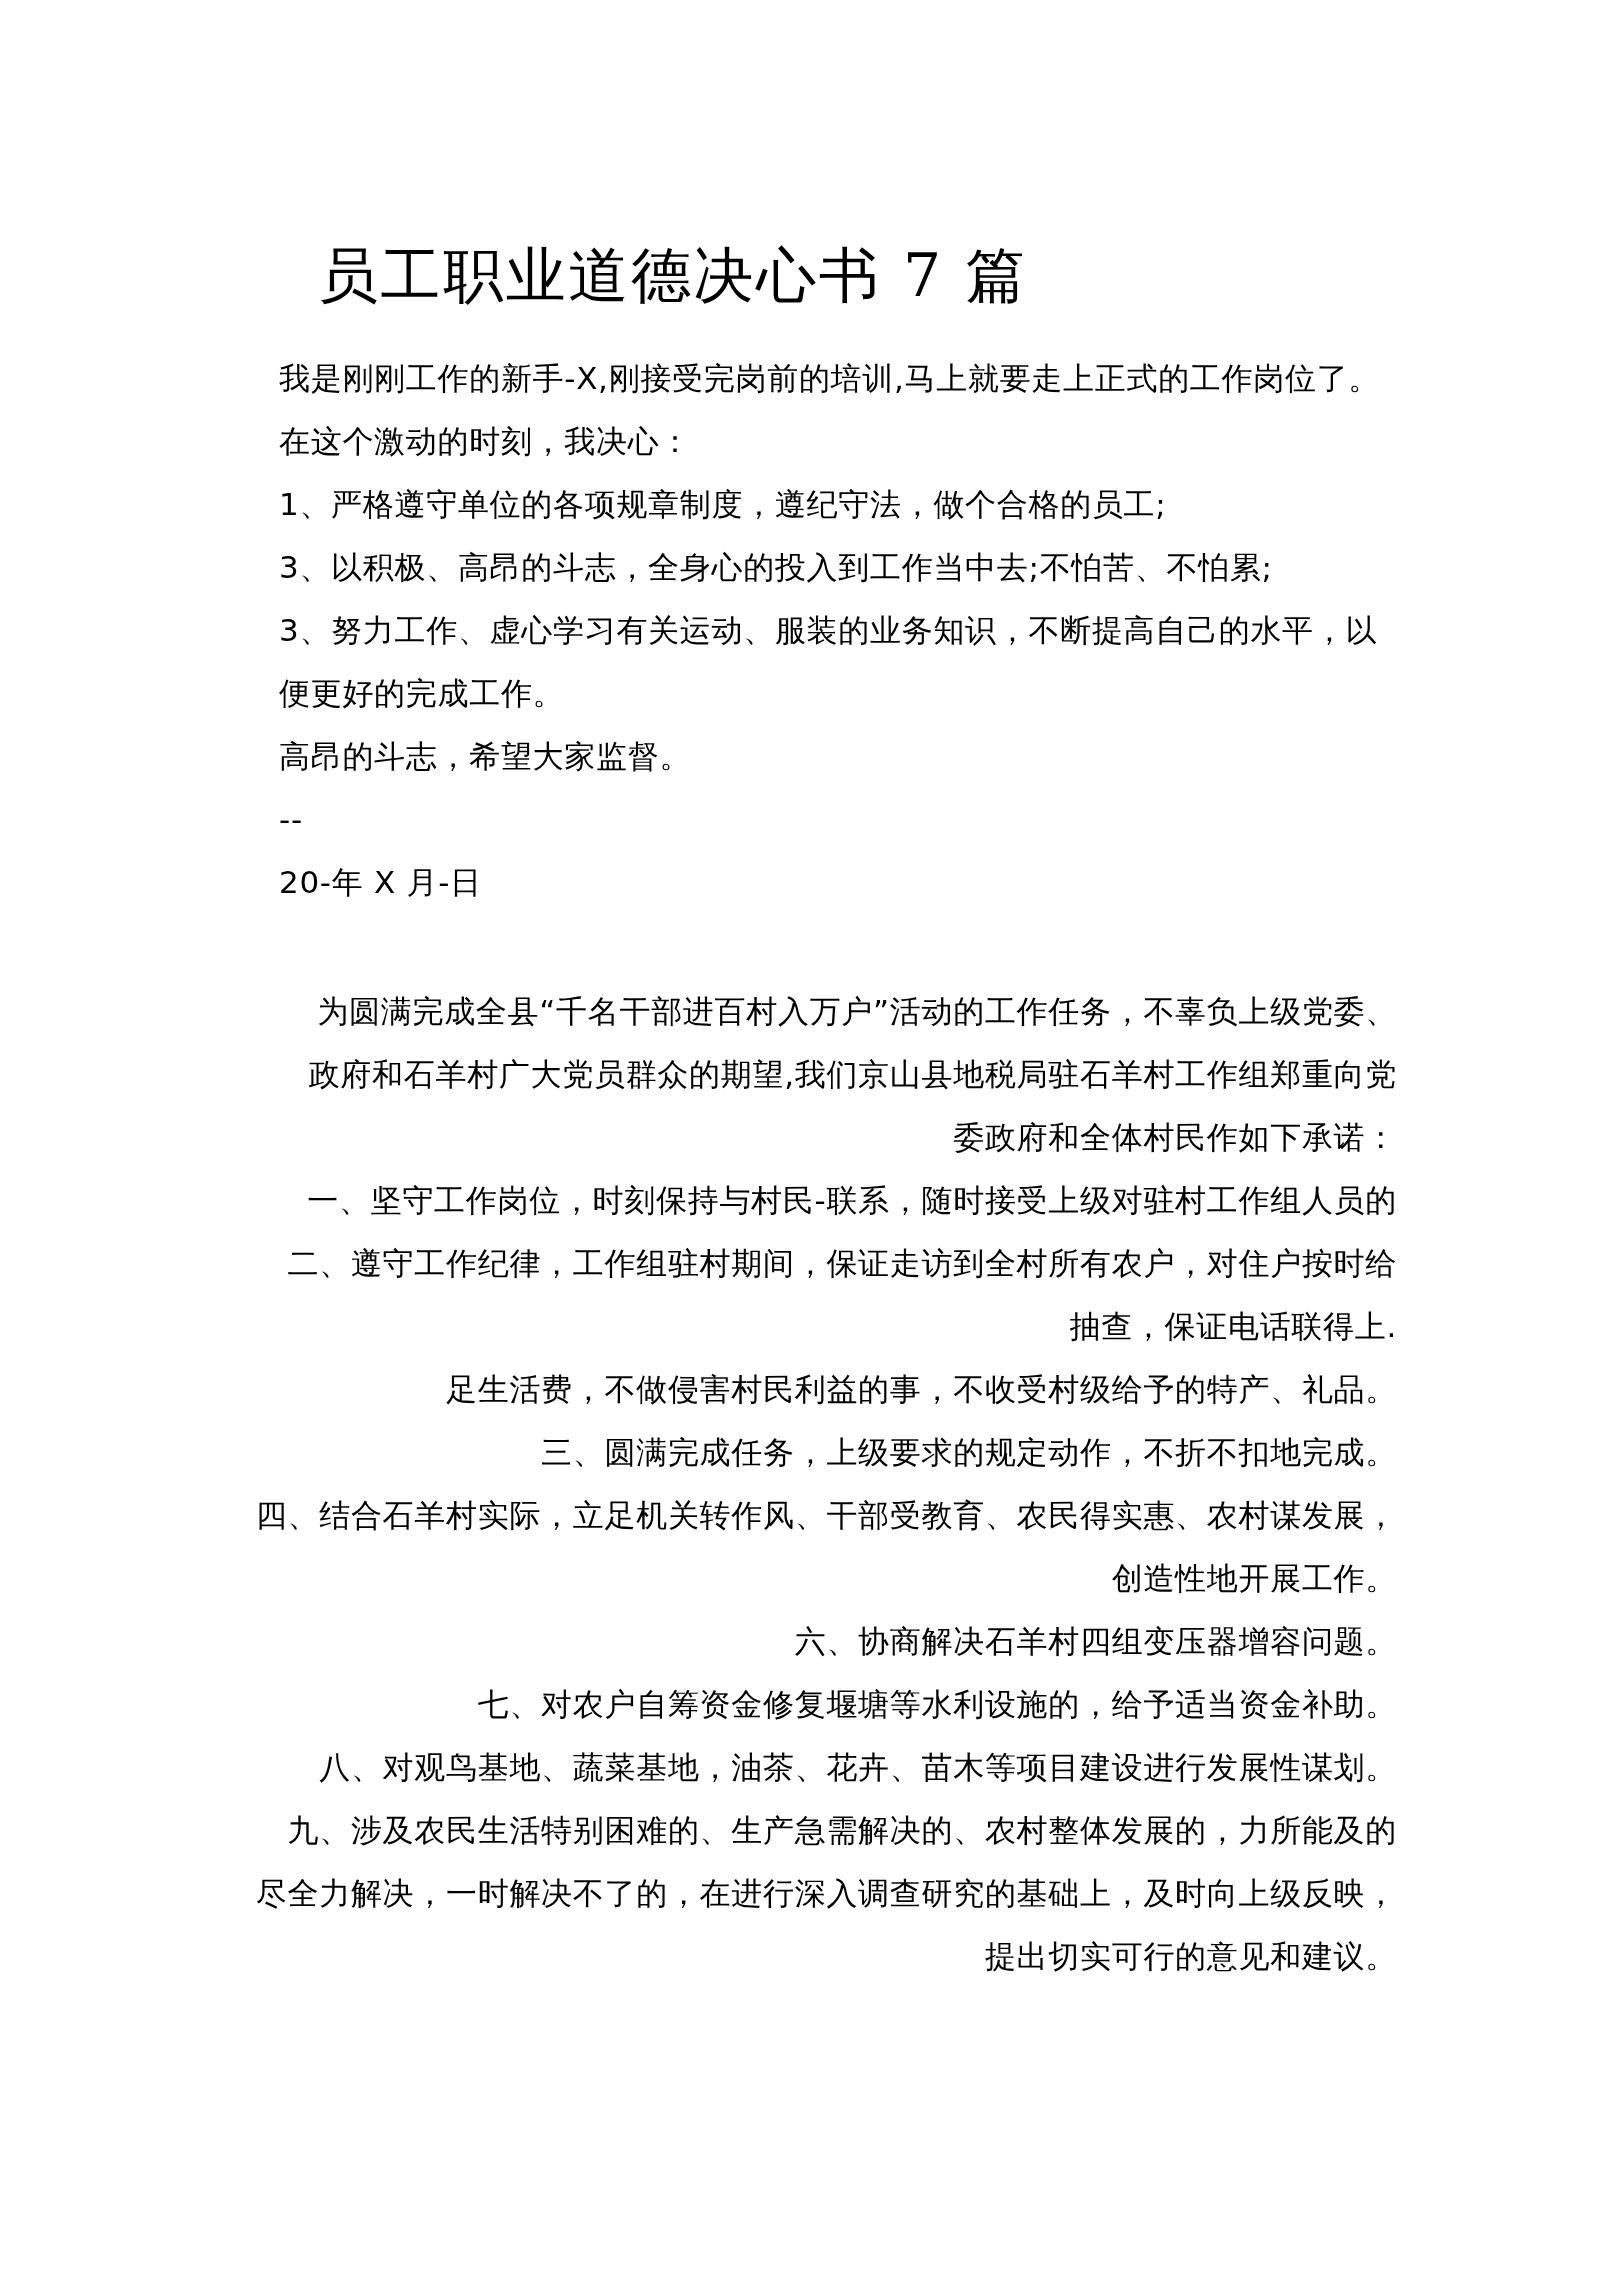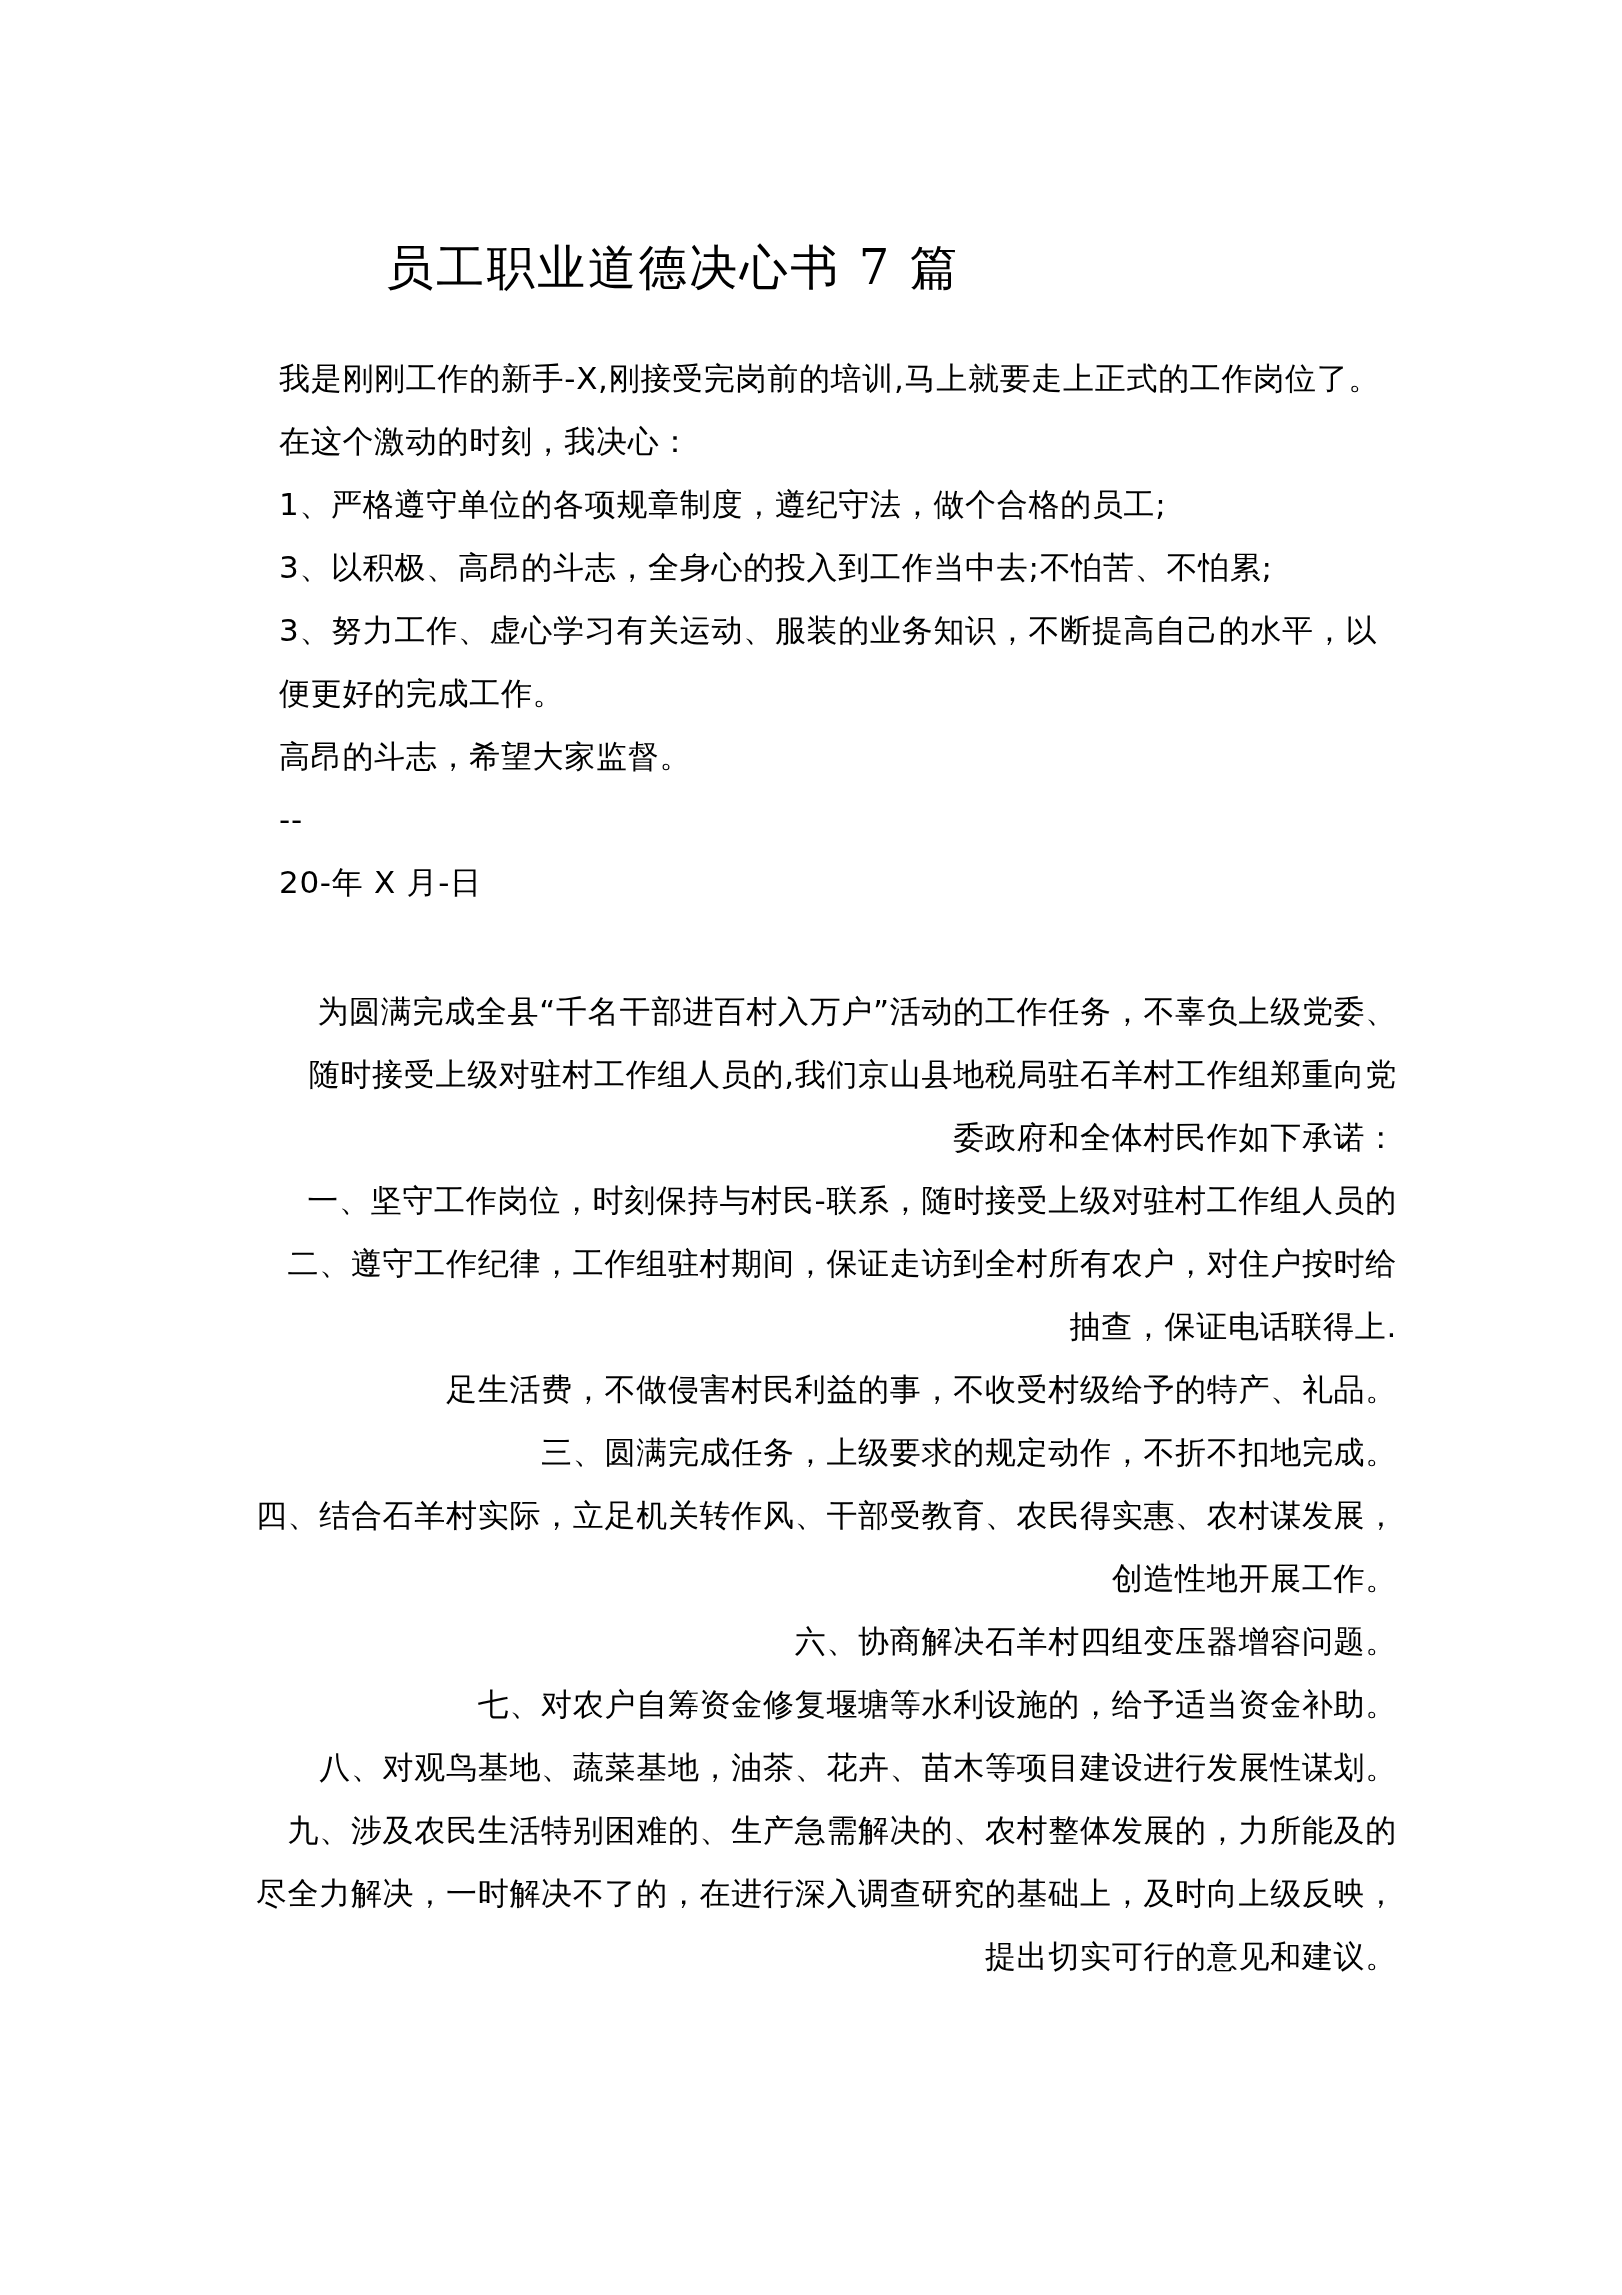--- a/index.html
+++ b/index.html
@@ -22,21 +22,21 @@
       width: 1623px;
       height: 2295px;
       background: #ffffff;
     }
     .title {
       position: absolute;
       left: 0;
       width: 1346px;
       top: 196px;
       text-align: center;
-      font-size: 48px;
+      font-size: 60px;
       line-height: 79px;
       letter-spacing: 2.6px;
       font-weight: normal;
     }
     .body-block {
       position: absolute;
       left: 245px;
       width: 1152px;
     }
     .line {
@@ -63,21 +63,21 @@
     <div class="line">3、以积极、高昂的斗志，全身心的投入到工作当中去;不怕苦、不怕累;</div>
     <div class="line">3、努力工作、虚心学习有关运动、服装的业务知识，不断提高自己的水平，以</div>
     <div class="line">便更好的完成工作。</div>
     <div class="line">高昂的斗志，希望大家监督。</div>
     <div class="line">--</div>
     <div class="line">20-年 X 月-日</div>
   </div>
 
   <div class="body-block section2">
     <div class="line">为圆满完成全县“千名干部进百村入万户”活动的工作任务，不辜负上级党委、</div>
-    <div class="line">随时接受上级对驻村工作组人员的,我们京山县地税局驻石羊村工作组郑重向党</div>
+    <div class="line">政府和石羊村广大党员群众的期望,我们京山县地税局驻石羊村工作组郑重向党</div>
     <div class="line">委政府和全体村民作如下承诺：</div>
     <div class="line">一、坚守工作岗位，时刻保持与村民-联系，随时接受上级对驻村工作组人员的</div>
     <div class="line">二、遵守工作纪律，工作组驻村期间，保证走访到全村所有农户，对住户按时给</div>
     <div class="line">抽查，保证电话联得上.</div>
     <div class="line">足生活费，不做侵害村民利益的事，不收受村级给予的特产、礼品。</div>
     <div class="line">三、圆满完成任务，上级要求的规定动作，不折不扣地完成。</div>
     <div class="line">四、结合石羊村实际，立足机关转作风、干部受教育、农民得实惠、农村谋发展，</div>
     <div class="line">创造性地开展工作。</div>
     <div class="line">六、协商解决石羊村四组变压器增容问题。</div>
     <div class="line">七、对农户自筹资金修复堰塘等水利设施的，给予适当资金补助。</div>

